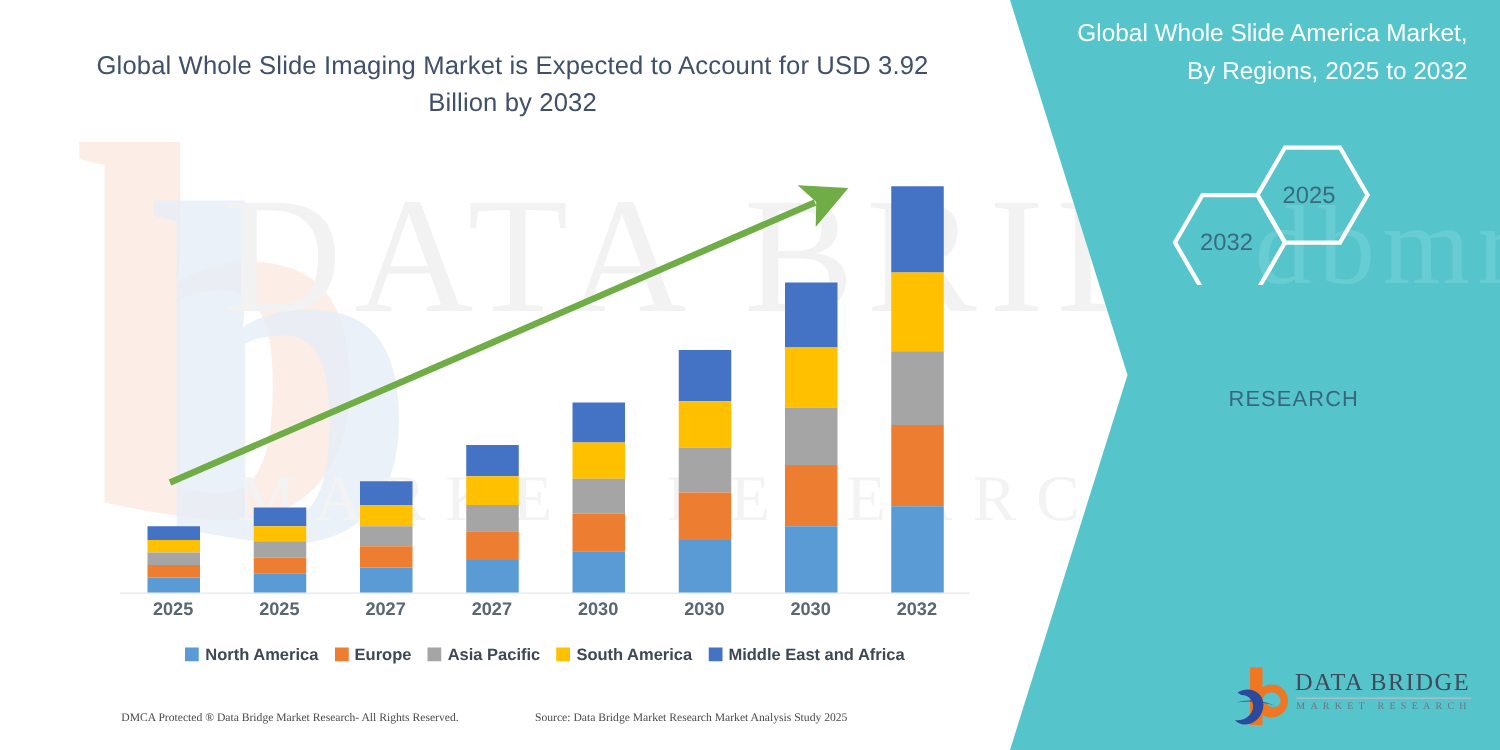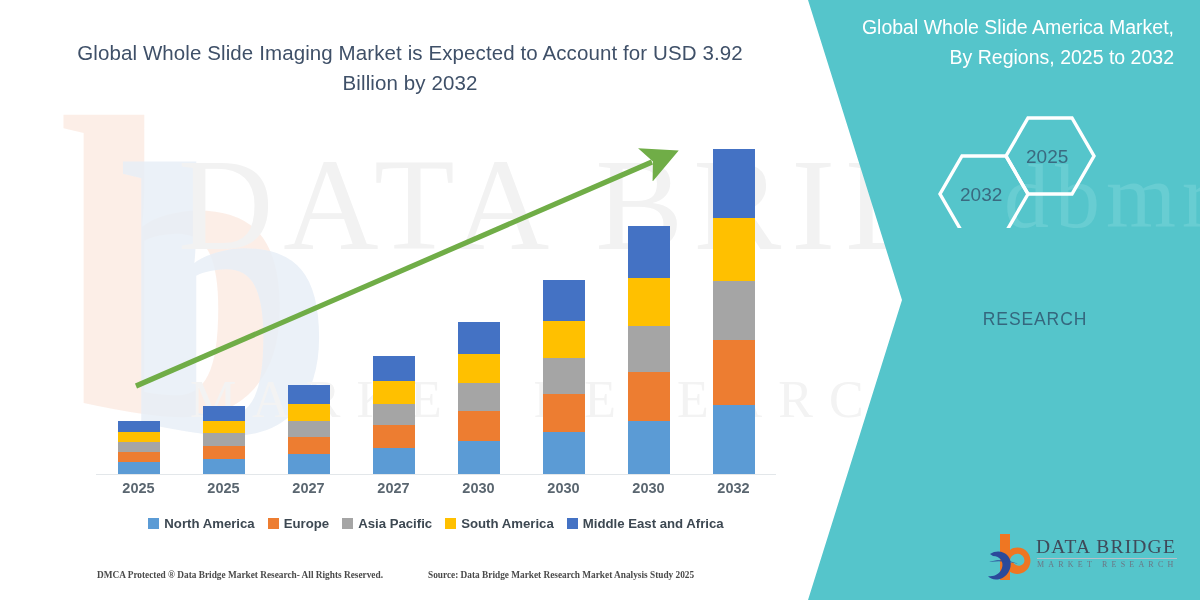--- a/index.html
+++ b/index.html
@@ -57,21 +57,21 @@
 
   
   .legend{position:absolute;left:96px;top:516px;width:680px;
           display:flex;justify-content:center;align-items:center;gap:13px;}
   .lg{display:flex;align-items:center;gap:5px;}
   .lg-sw{width:11px;height:11px;display:block;}
   .lg-tx{font-size:13.2px;font-weight:700;color:#3d4852;white-space:nowrap;}
 
   
   .foot{position:absolute;top:570px;font-size:9.3px;color:#4a4a4a;
-        font-family:"Liberation Serif","DejaVu Serif",serif;white-space:nowrap;font-weight:bold;}
+        font-family:"Liberation Serif","DejaVu Serif",serif;white-space:nowrap;}
   .foot-l{left:97px;}
   .foot-r{left:428px;}
 
   
   #teal{position:absolute;left:760px;top:0;width:440px;height:600px;
         background:#55c5cb;
         clip-path:polygon(48px 0, 440px 0, 440px 600px, 48px 600px, 142px 300px);}
   .teal-title{position:absolute;left:822px;top:12px;width:352px;
               text-align:right;color:#ffffff;font-size:19.5px;line-height:30px;
               font-weight:400;}

